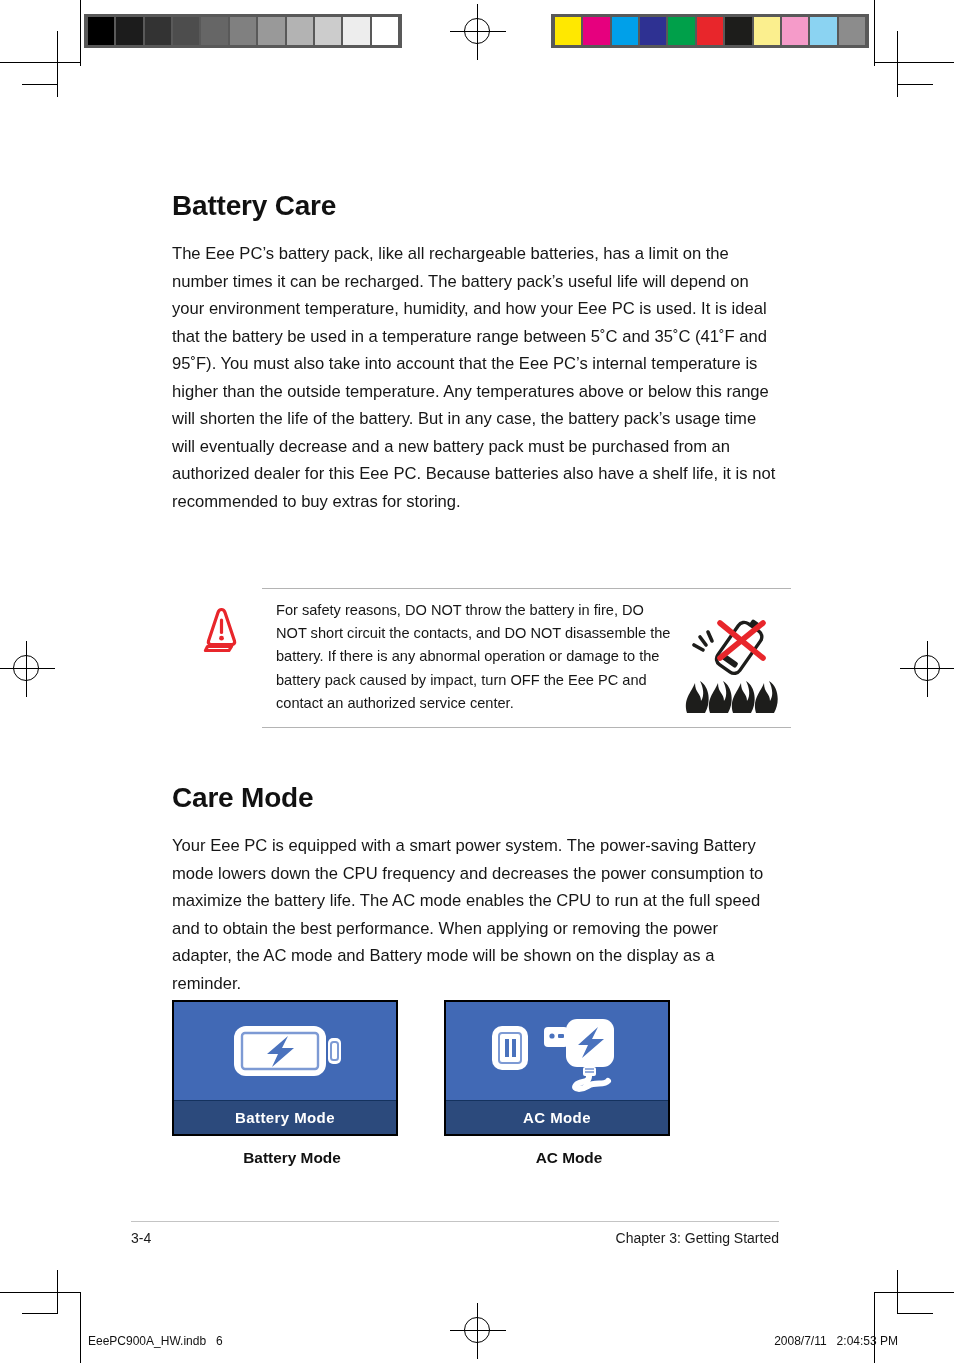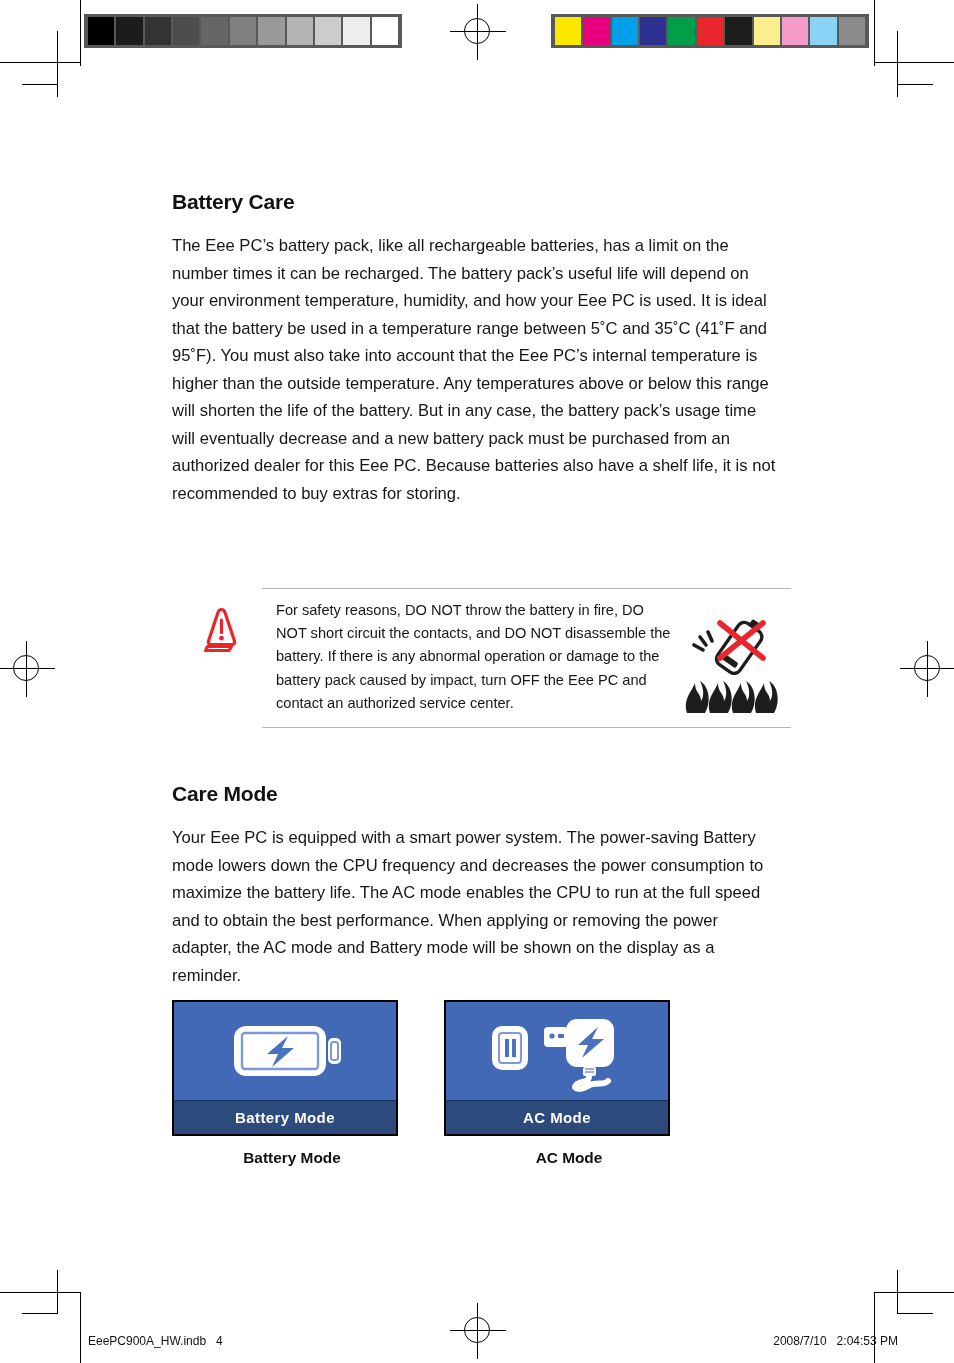--- a/index.html
+++ b/index.html
@@ -81,21 +81,21 @@
   }
 
   .content {
     position: absolute;
     left: 172px;
     top: 190px;
     width: 607px;
   }
 
   h1.section-heading {
-    font-size: 21px;
+    font-size: 28px;
     font-weight: bold;
     letter-spacing: -0.2px;
     margin: 0 0 18px 0;
     color: #111111;
   }
 
   p.body-text {
     font-size: 16.6px;
     line-height: 27.5px;
     margin: 0;
@@ -424,19 +424,26 @@
             </svg>
           </div>
           <div class="mode-label">AC Mode</div>
         </div>
         <div class="fig-caption">AC Mode</div>
       </div>
 
     </div>
   </div>
 
+  <div class="footer">
+    <div class="footer-rule"></div>
+    <div class="footer-row">
+      <span>3-4</span>
+      <span>Chapter 3: Getting Started</span>
+    </div>
+  </div>
 
   <div class="imposition">
-    <span class="left">EeePC900A_HW.indb   4</span>
-    <span class="right">2008/7/10   2:04:53 PM</span>
+    <span class="left">EeePC900A_HW.indb   6</span>
+    <span class="right">2008/7/11   2:04:53 PM</span>
   </div>
 
 </div>
 
 </body></html>

